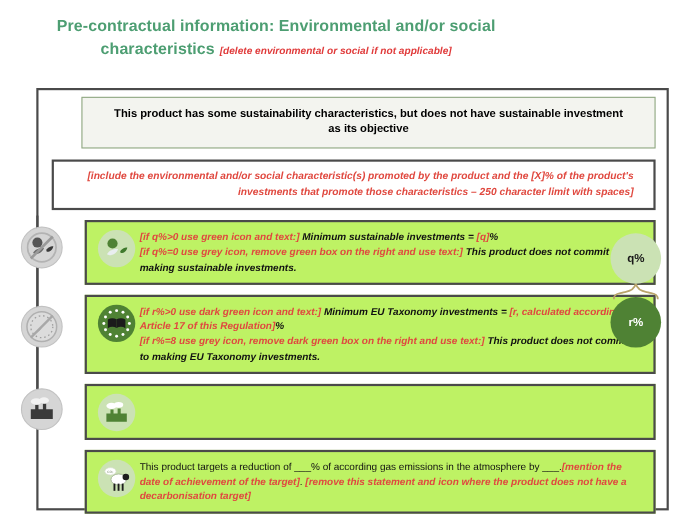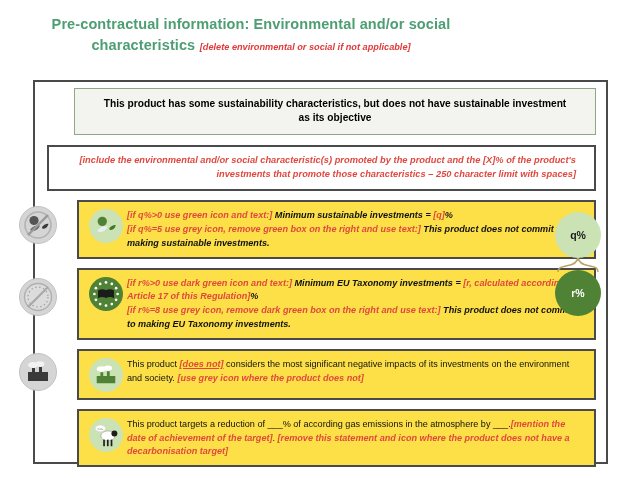--- a/index.html
+++ b/index.html
@@ -82,21 +82,21 @@
 
   
   .row{
     position:relative;
     margin-bottom:9px;
     min-height:48px;
   }
   .row-box{
     border:2px solid #4a4a4a;
     box-sizing:border-box;
-    background:#fde047;
+    background:#bef264;
     margin-left:30px;
     padding:6px 10px 6px 8px;
     display:flex;
     align-items:flex-start;
     min-height:46px;
   }
   .row-text{
     font-size:9.1px;
     line-height:1.52;
     color:#000;
@@ -198,21 +198,21 @@
     <div class="row-box">
       <div class="icon-inbox ic-lightgreen">
         <svg width="26" height="26" viewBox="0 0 28 28">
           <circle cx="10" cy="9" r="5" fill="#4f8234"></circle>
           <path d="M4.5 19.5c2.5-4.5 8-5.5 11-5c-1 3.5-4.5 6-8.5 6z" fill="#e9eef0"></path>
           <path d="M17.5 16.5c2.5-3.4 5.5-3.6 7-3.6c-.6 3.6-3.4 5.8-6.5 5.5z" fill="#3f7a2c"></path>
         </svg>
       </div>
       <div class="row-text">
         <span class="red">[if q%&gt;0 use green icon and text:]</span><span class="blk"> Minimum sustainable investments = </span><span class="red">[q]</span><span class="blk">%</span><br>
-        <span class="red">[if q%=5 use grey icon, remove green box on the right and use text:]</span><span class="blk"> This product does not commit to making sustainable investments.</span>
+        <span class="red">[if q%=0 use grey icon, remove green box on the right and use text:]</span><span class="blk"> This product does not commit to making sustainable investments.</span>
       </div>
     </div>
   </div>
 
   <div class="row">
     <div class="icon-grey" style="top:10px;">
       <svg width="30" height="30" viewBox="0 0 30 30">
         <circle cx="15" cy="15" r="13.5" fill="#dcdcdc" stroke="#b0b0b0" stroke-width="1.4"></circle>
         <circle cx="15" cy="15" r="10" fill="none" stroke="#9e9e9e" stroke-width="1.2" stroke-dasharray="1.4 2.6"></circle>
         <path d="M20 9 L12.5 18.5 L10 21 L13 18.2 Z" fill="#4a4a4a"></path>
@@ -256,23 +256,20 @@
       </svg>
     </div>
     <div class="row-box">
       <div class="icon-inbox ic-lightgreen">
         <svg width="26" height="26" viewBox="0 0 28 28">
           <path d="M4 15h4v-4h3v4h4v-5h3v5h6v8H4z" fill="#4f8234"></path>
           <ellipse cx="9" cy="7.5" rx="5" ry="3" fill="#ffffff"></ellipse>
           <ellipse cx="16" cy="6.5" rx="4.5" ry="2.8" fill="#ffffff"></ellipse>
         </svg>
       </div>
-      <div class="row-text">
-        <span class="blk-n">This product </span><span class="red u">[does not]</span><span class="blk-n"> considers the most significant negative impacts of its investments on the environment and society. </span><span class="red">[use grey icon where the product does not]</span>
-      </div>
     </div>
   </div>
 
   <div class="row">
     <div class="row-box">
       <div class="icon-inbox ic-lightgreen">
         <svg width="28" height="28" viewBox="0 0 30 30">
           <ellipse cx="9" cy="8" rx="5.5" ry="3.6" fill="#ffffff" stroke="#cfd8c5" stroke-width=".6"></ellipse>
           <text x="9" y="9.4" font-size="4.2" fill="#7a8a6e" text-anchor="middle" font-family="Liberation Sans, sans-serif">co₂</text>
           <ellipse cx="17" cy="16" rx="7.5" ry="5.4" fill="#ffffff" stroke="#9fb08f" stroke-width=".8"></ellipse>

